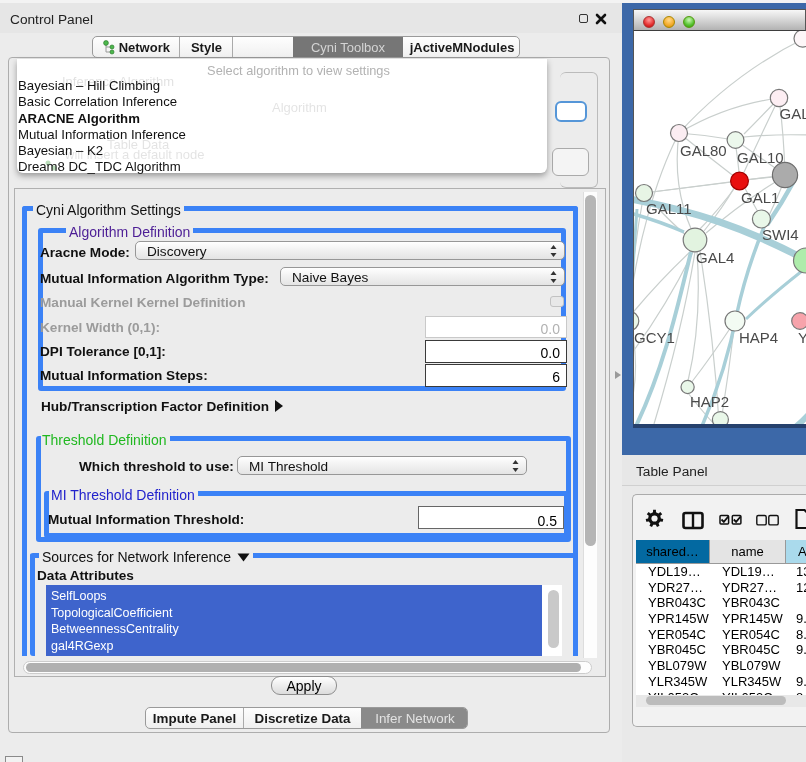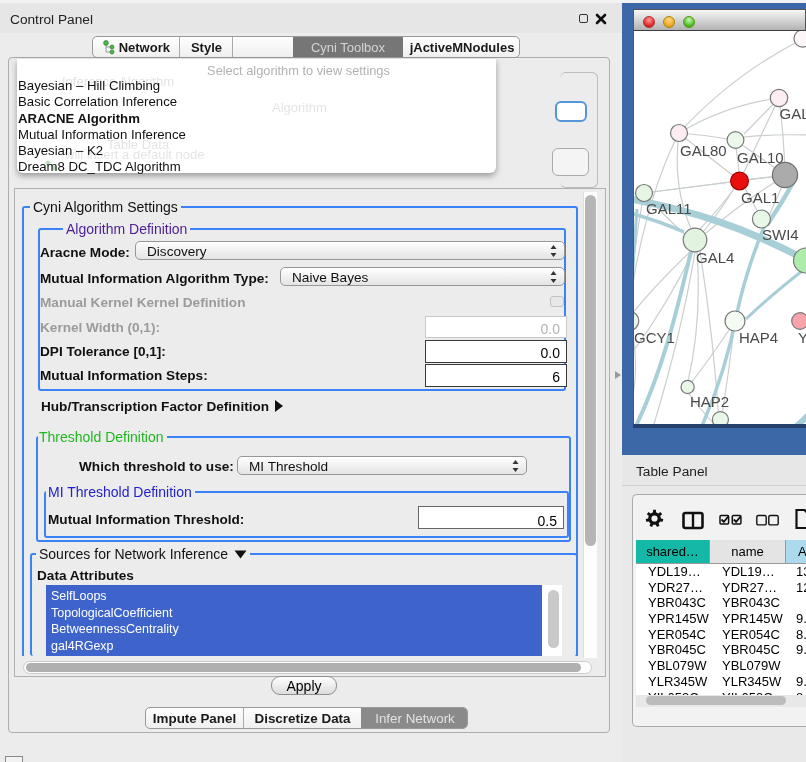--- a/index.html
+++ b/index.html
@@ -4,21 +4,21 @@
 <style>
   * { margin:0; padding:0; box-sizing:border-box; }
   html,body { width:806px; height:762px; overflow:hidden; }
   body { background:#ececec; font-family:"Liberation Sans", sans-serif; position:relative; }
   .abs { position:absolute; }
   .lbl { font-size:13.6px; font-weight:bold; color:#111; white-space:nowrap; }
   .combo { position:absolute; border:1px solid #979797; border-radius:5px;
     background:linear-gradient(#ffffff,#f2f2f2 45%,#e4e4e4); height:19px; }
   .combo .ct { position:absolute; left:11px; top:2px; font-size:13.6px; color:#111; }
   .combo .arr { position:absolute; right:7px; top:2px; width:7px; height:14px; }
-  .fs { position:absolute; border:2px solid #3b82f6; border-radius:3px; }
+  .fs { position:absolute; border:5px solid #3b82f6; border-radius:3px; }
   .fs .legend { position:absolute; top:-9px; left:7px; background:#ececec; padding:0 3px; font-size:14px; }
   .tf { position:absolute; background:#fff; font-size:14px; text-align:right; padding:4px 6px 0 0; }
 </style>
 </head>
 <body>
 
 <div class="abs" style="left:0; top:0; width:806px; height:3px; background:#f3f3f3; z-index:5;"></div>
 
 <div class="abs" style="left:622px; top:3px; width:184px; height:452px; background:#3c68a8;"></div>
 
@@ -134,21 +134,21 @@
         <rect x="135.8" y="20.5" width="9.4" height="9.4" rx="1.5" stroke-width="1.4"></rect>
         <path d="M 163.5 15 l 8 0 4.5 4.5 0 13.5 -12.5 0 z" stroke-width="2.2"></path>
       </g>
       <g stroke="#111" stroke-width="1.8" fill="none">
         <path d="M 88.5 24.5 l 2.3 2.3 4.5 -5.3"></path>
         <path d="M 100.8 24.5 l 2.3 2.3 4.5 -5.3"></path>
       </g>
     </svg>
 
     <div class="abs" style="left:3px; top:45px; width:177px; height:155px; background:#fff; overflow:hidden; font-size:13px;">
-      <div class="abs" style="left:0; top:0; width:74px; height:24px; background:#14b8a6; border-right:1px solid #999; border-bottom:1px solid #999; text-align:center; padding-top:4px;">shared…</div>
+      <div class="abs" style="left:0; top:0; width:74px; height:24px; background:#0369a1; border-right:1px solid #999; border-bottom:1px solid #999; text-align:center; padding-top:4px;">shared…</div>
       <div class="abs" style="left:74px; top:0; width:76px; height:24px; background:#e4e4e4; border-right:1px solid #999; border-bottom:1px solid #999; text-align:center; padding-top:4px;">name</div>
       <div class="abs" style="left:150px; top:0; width:30px; height:24px; background:#aadaec; border-bottom:1px solid #999; padding-top:4px; padding-left:12px;">A</div>
       <div class="abs" style="left:0; top:24px; width:177px;">
         <div style="height:15.7px; padding-left:12px;">YDL19…<span style="position:absolute;left:86px;">YDL19…</span><span style="position:absolute;left:160px;">13</span></div>
         <div style="height:15.7px; padding-left:12px;">YDR27…<span style="position:absolute;left:86px;">YDR27…</span><span style="position:absolute;left:160px;">12</span></div>
         <div style="height:15.7px; padding-left:12px;">YBR043C<span style="position:absolute;left:86px;">YBR043C</span></div>
         <div style="height:15.7px; padding-left:12px;">YPR145W<span style="position:absolute;left:86px;">YPR145W</span><span style="position:absolute;left:160px;">9.</span></div>
         <div style="height:15.7px; padding-left:12px;">YER054C<span style="position:absolute;left:86px;">YER054C</span><span style="position:absolute;left:160px;">8.</span></div>
         <div style="height:15.7px; padding-left:12px;">YBR045C<span style="position:absolute;left:86px;">YBR045C</span><span style="position:absolute;left:160px;">9.</span></div>
         <div style="height:15.7px; padding-left:12px;">YBL079W<span style="position:absolute;left:86px;">YBL079W</span></div>
@@ -265,21 +265,21 @@
   <div class="abs" style="left:99px; top:0; width:115px; height:22px; text-align:center; padding-top:3px;">Discretize Data</div>
   <div class="abs" style="left:215px; top:0; width:108px; height:22px; background:#8a8a8a; color:#e2e2e2; font-weight:normal; text-align:center; padding-top:3px;">Infer Network</div>
 </div>
 
 <div class="abs" style="left:5px; top:756px; width:18px; height:14px; background:#f2f2f2; border:1.5px solid #8a8a8a;"></div>
 
 <svg class="abs" style="left:614px; top:370px;" width="8" height="10">
     <path d="M1 1 L7 5 L1 9 Z" fill="#9a9a9a"></path>
   </svg>
 
-<div class="abs" style="left:17px; top:59px; width:479px; height:114px; background:#fff; border-radius:0 0 6px 6px; box-shadow:0 3px 6px rgba(0,0,0,0.35); z-index:50;">
+<div class="abs" style="left:17px; top:59px; width:530px; height:114px; background:#fff; border-radius:0 0 6px 6px; box-shadow:0 3px 6px rgba(0,0,0,0.35); z-index:50;">
   <div class="abs" style="left:0; top:4px; width:563px; text-align:center; font-size:12.8px; color:#b2b2b2;">Select algorithm to view settings</div>
   <div class="abs" style="left:45px; top:15px; font-size:13px; color:rgba(40,40,40,0.14);">Inference Algorithm</div>
   <div class="abs" style="left:255px; top:41px; font-size:13px; color:rgba(40,40,40,0.13);">Algorithm</div>
   <div class="abs" style="left:90px; top:78px; font-size:13px; color:rgba(40,40,40,0.13);">Table Data</div>
   <div class="abs" style="left:48px; top:88px; font-size:13px; color:rgba(40,40,40,0.13);">will insert a default node</div>
   <svg class="abs" style="left:27px; top:100px;" width="14" height="14">
       <circle cx="4" cy="4" r="2.5" fill="rgba(60,160,60,0.35)"></circle>
       <circle cx="10" cy="9" r="2.5" fill="rgba(60,160,60,0.35)"></circle>
     </svg>
   <div class="abs" style="left:1px; top:19px; font-size:13.2px; color:#111; line-height:16.3px;">

